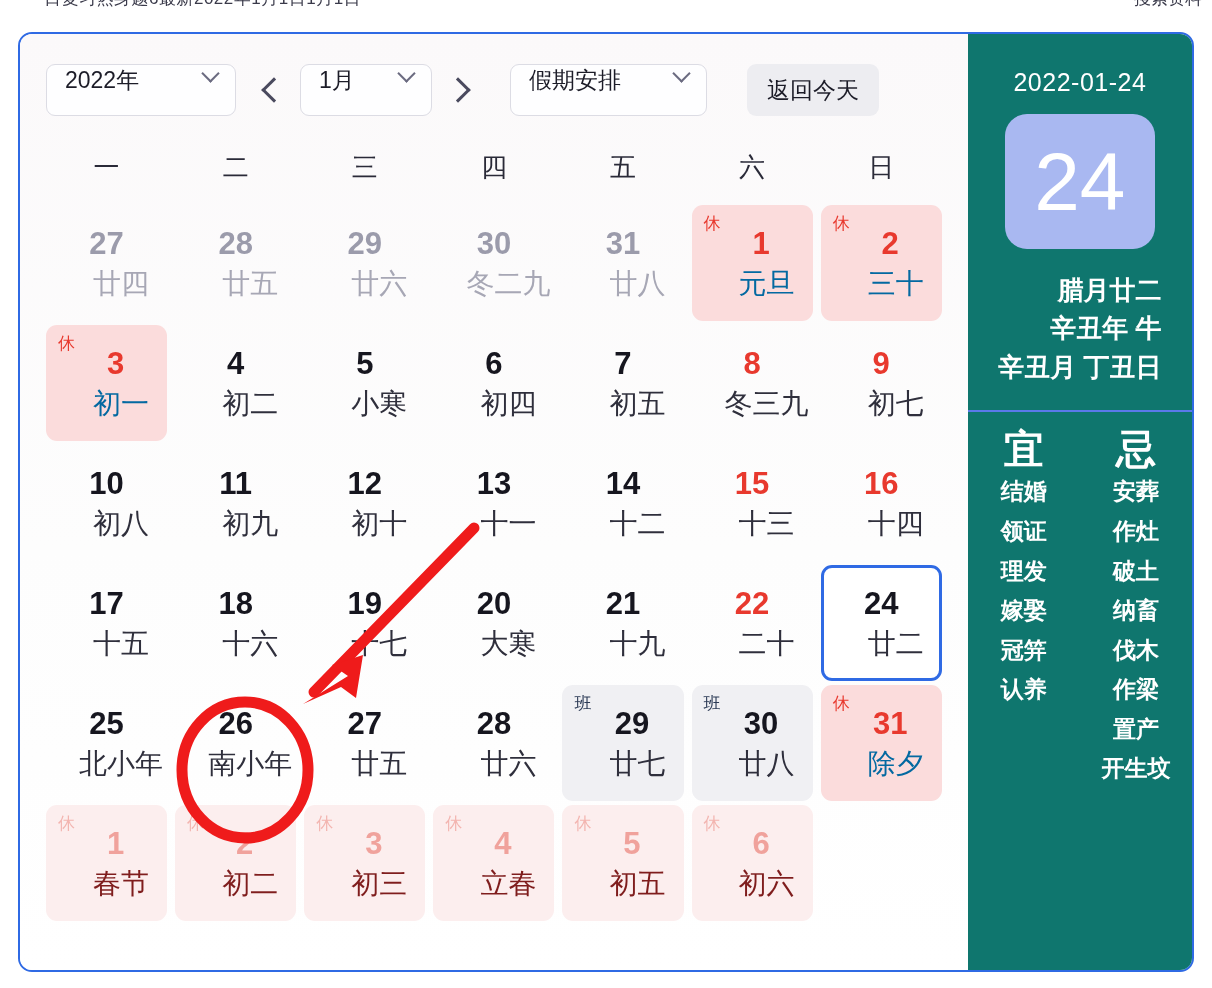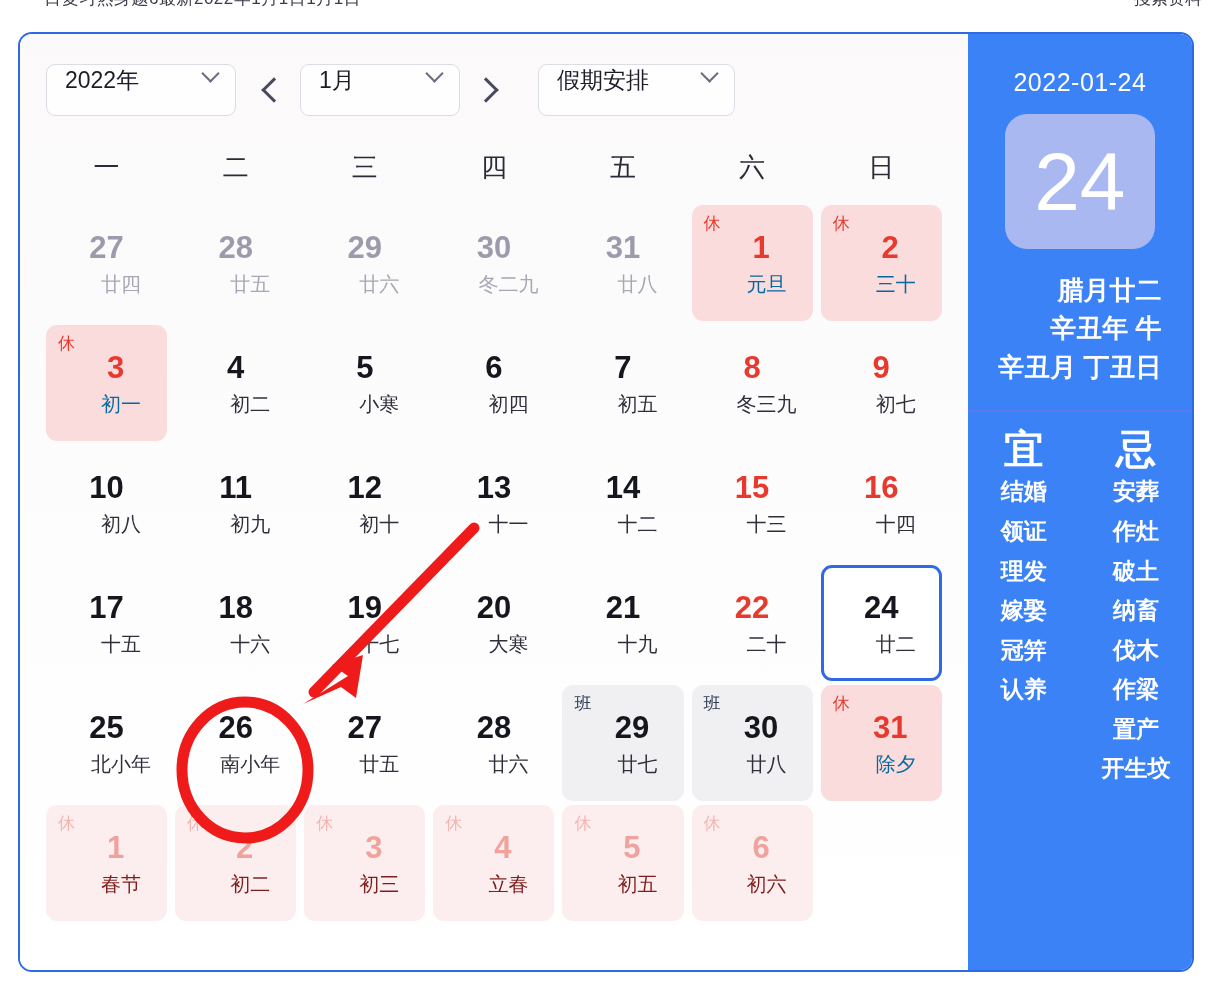--- a/index.html
+++ b/index.html
@@ -76,21 +76,21 @@
     border: 1px solid #dcdce4;
     border-radius: 9px;
     background: #fefeff;
     box-sizing: border-box;
     padding: 0 15px 0 18px;
     font-size: 23px;
     color: #1c1c28;
     cursor: pointer;
   }
   .select-year { width: 190px; }
-  .select-month { width: 160px; margin-left: 0; }
+  .select-month { width: 132px; margin-left: 0; }
   .select-holiday { width: 197px; }
   .select-box .sel-label { white-space: nowrap; }
   .chev {
     display: inline-block;
     width: 17px; height: 17px;
     position: relative;
     margin-left: 8px;
     flex: none;
   }
   .chev::before {
@@ -166,21 +166,21 @@
     justify-content: center;
     box-sizing: border-box;
   }
   .day .dnum {
     font-size: 31px;
     color: #16161f;
     line-height: 1.0;
     font-weight: 700;
   }
   .day .dsub {
-    font-size: 20px;
+    font-size: 28px;
     color: #2f2f3c;
     margin-top: 11px;
     line-height: 1;
     margin-left: 29px;
   }
 
   
   .day.outside .dnum { color: #9b9bab; }
   .day.outside .dsub { color: #a7a7b5; }
 
@@ -223,21 +223,21 @@
     color: #e8392e;
   }
   .badge.work { color: #2b3a55; }
 
   
   .day.has-badge .dnum { transform: translateX(9px); }
 
   
   .sidebar {
     width: 225px;
-    background: #3b82f6;
+    background: #0f766e;
     color: #ffffff;
     display: flex;
     flex-direction: column;
     align-items: center;
     padding-top: 34px;
     box-sizing: border-box;
   }
   .side-date {
     font-size: 25px;
     letter-spacing: .5px;
@@ -336,20 +336,21 @@
         <i></i>
       </div>
 
       <div class="gap-16"></div>
 
       <div class="select-box select-holiday">
         <span class="sel-label">假期安排</span>
         <span class="chev"></span>
       </div>
 
+      <button class="today-btn">返回今天</button>
     </div>
 
     <div class="weekdays">
         <div class="weekday">一</div>
         <div class="weekday">二</div>
         <div class="weekday">三</div>
         <div class="weekday">四</div>
         <div class="weekday">五</div>
         <div class="weekday">六</div>
         <div class="weekday">日</div>

